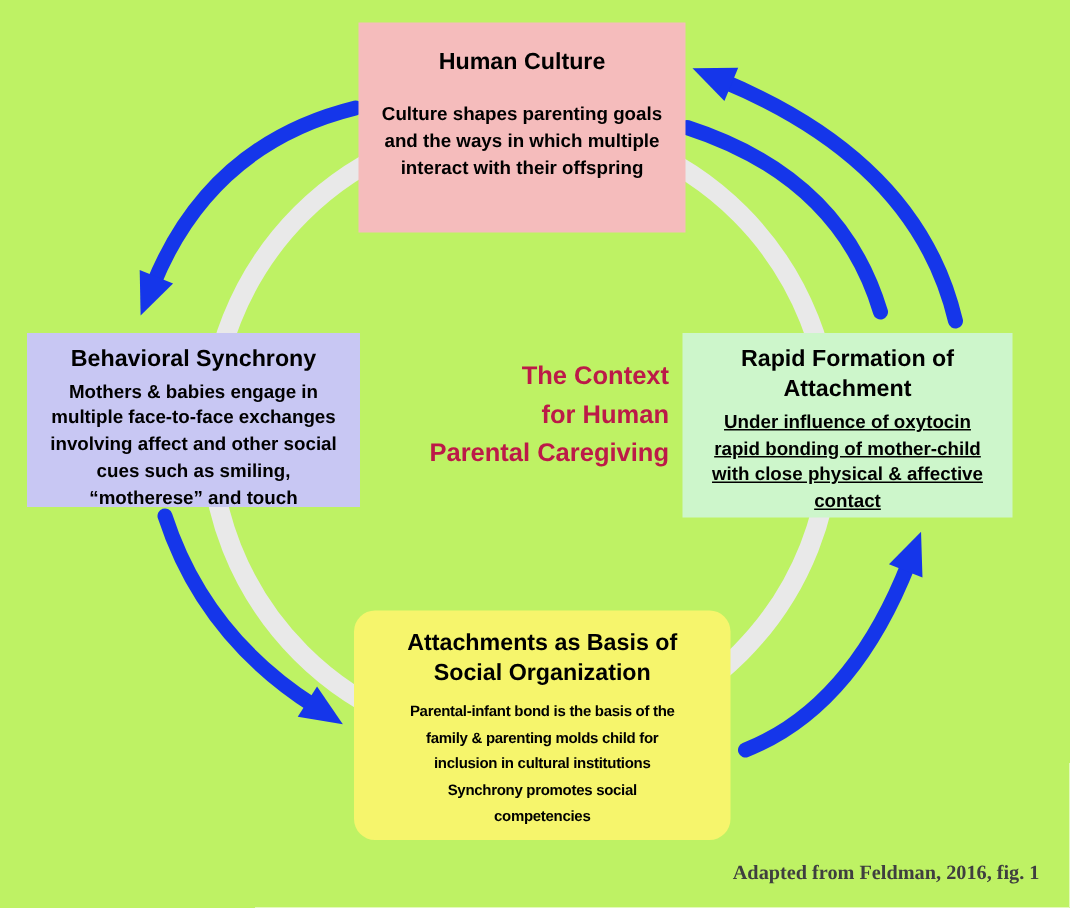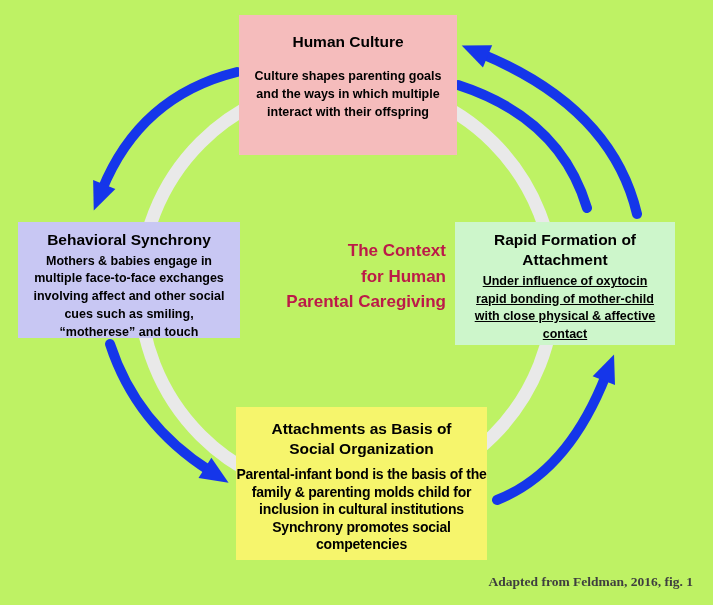--- a/index.html
+++ b/index.html
@@ -33,22 +33,22 @@
     line-height: 18px;
     white-space: pre-line;
     margin-top: 10px;
   }
   .node-top    { left: 239px; top: 15px;  width: 218px; height: 140px; padding-top: 17px; }
   .node-top .body { margin-top: 15px; }
   .node-left   { left: 18px;  top: 222px; width: 222px; height: 116px; padding-top: 8px; }
   .node-left .body   { margin-top: 3px; line-height: 17.8px; }
   .node-right  { left: 455px; top: 222px; width: 220px; height: 123px; padding-top: 8px; }
   .node-right .body  { margin-top: 4px; line-height: 17.5px; text-decoration: underline; }
-  .node-bottom { left: 236px; top: 407px; width: 251px; height: 153px; padding-top: 12px; }
-  .node-bottom .body { margin-top: 8px; font-size: 14px; line-height: 17.5px; letter-spacing: -0.2px; }
+  .node-bottom { left: 236px; top: 407px; width: 251px; height: 153px; padding-top: 12px; border-radius: 14px; }
+  .node-bottom .body { margin-top: 8px; font-size: 10px; line-height: 17.5px; letter-spacing: -0.2px; }
   .center-title {
     position: absolute;
     left: 246px; top: 238px; width: 200px;
     text-align: right;
     font-weight: bold;
     font-size: 17px;
     line-height: 25.5px;
     white-space: pre-line;
   }
   .attribution {

